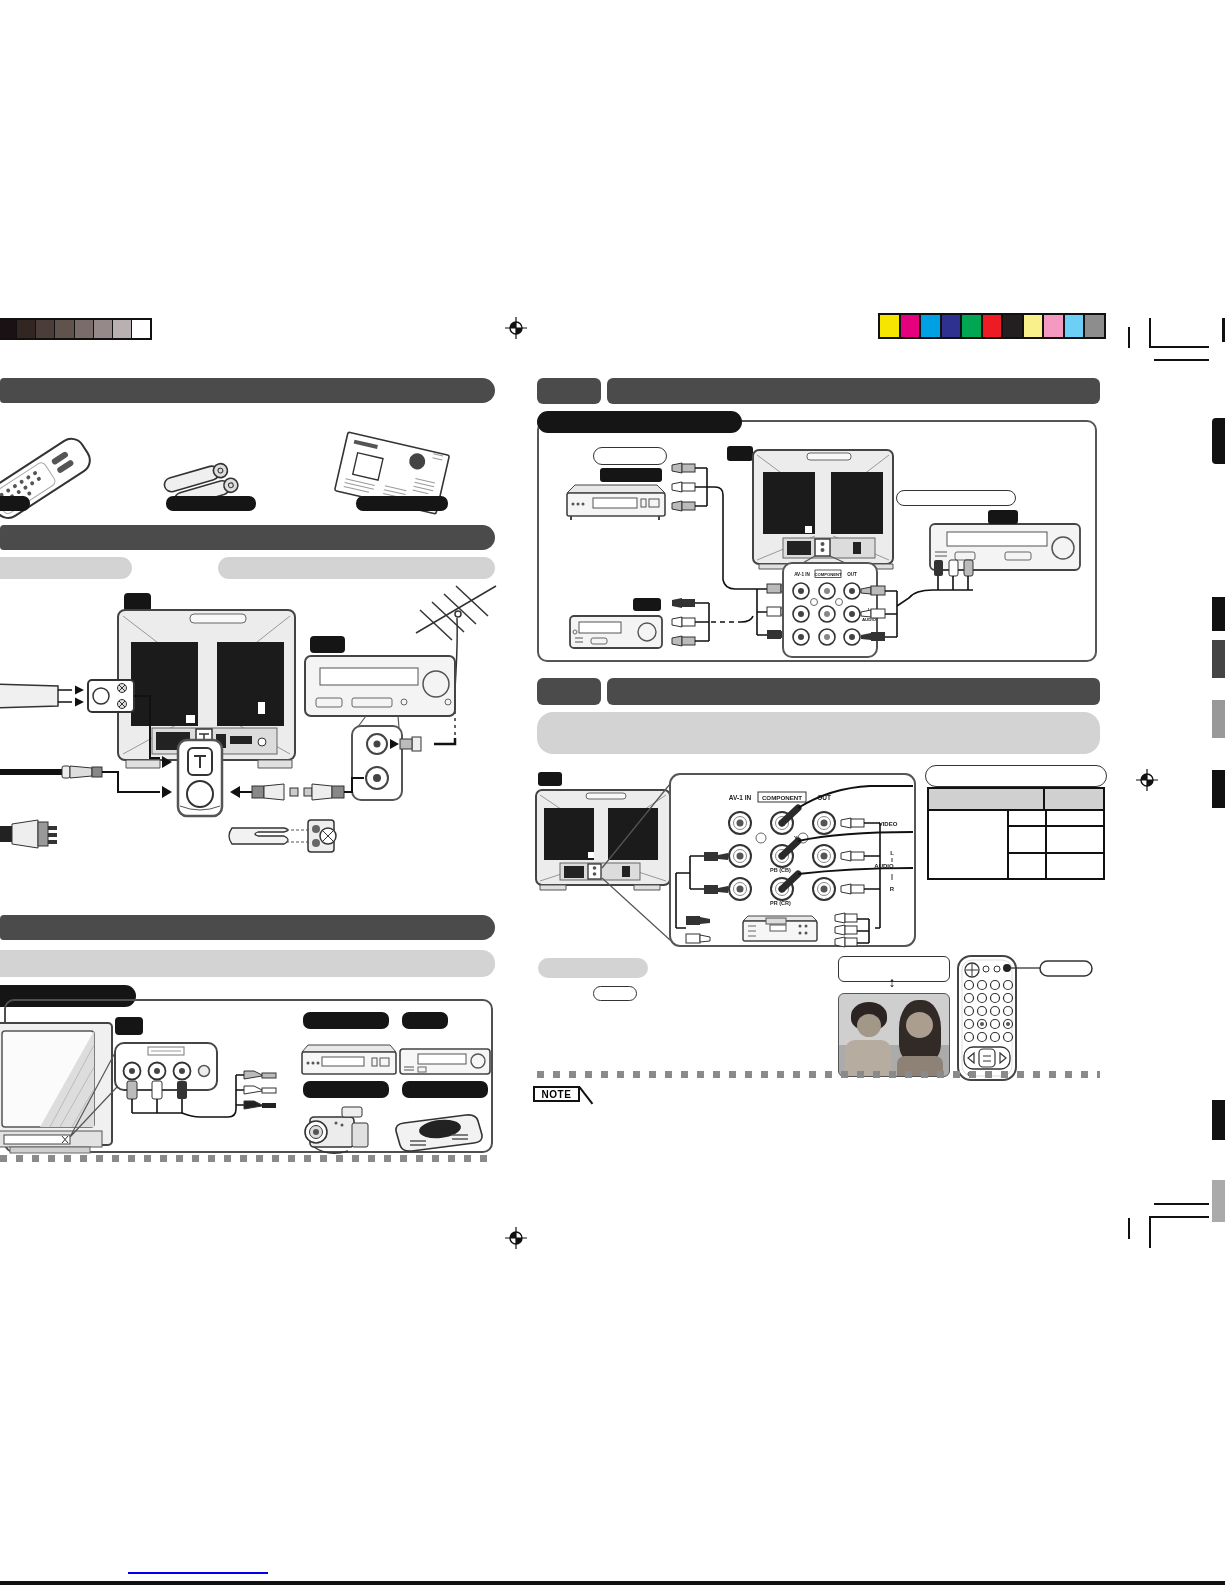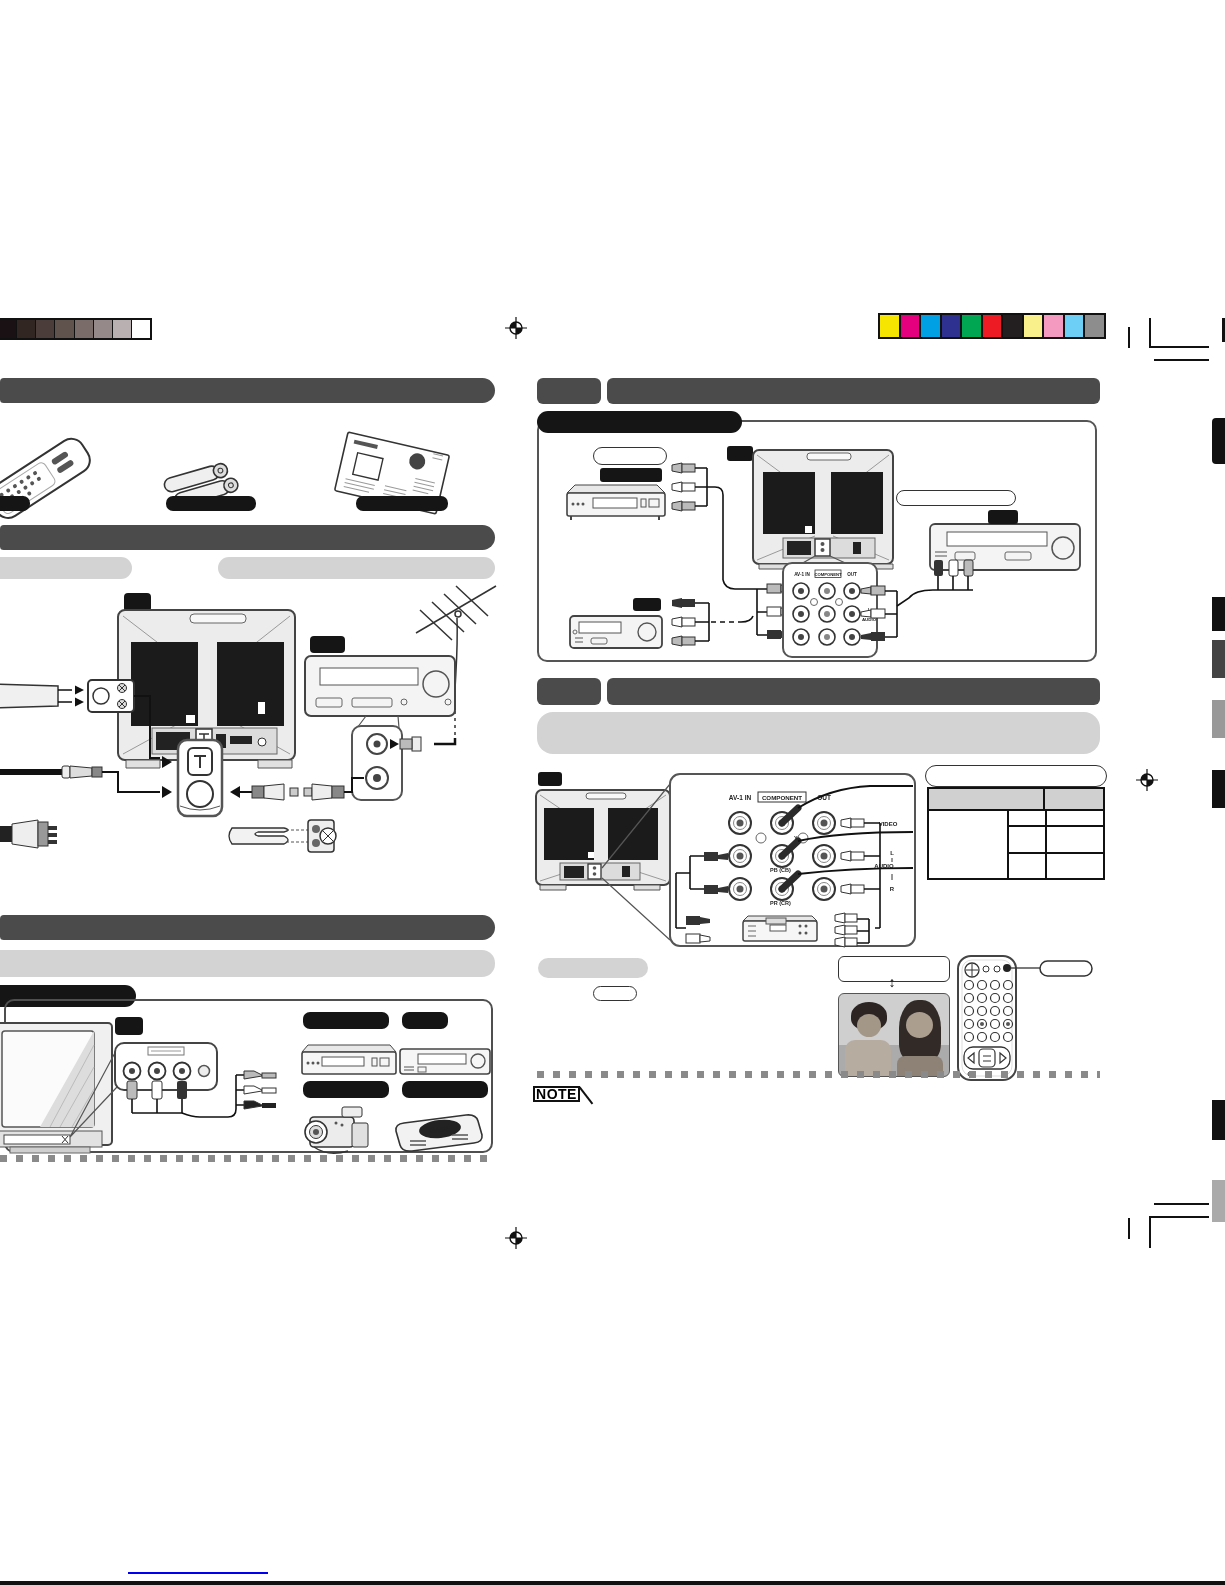--- a/index.html
+++ b/index.html
@@ -13,21 +13,21 @@
   .pill-outline{background:#fff;border:1.5px solid #333;border-radius:10px;}
   .panel{border:2px solid #4f4f4f;border-radius:10px;background:transparent;}
   .dots{height:7px;background-image:repeating-linear-gradient(90deg,#8a8a8a 0 7px,transparent 7px 16px);}
   .strip{display:flex;border:2px solid #111;background:#111;}
   .strip > div{flex:1;}
   #grayscale-strip > div + div{border-left:1px solid #111;}
   #color-strip > div + div{border-left:2px solid #111;}
   .mark{background:#111;}
   svg{display:block;overflow:visible;}
   svg text{font-family:"Liberation Sans",sans-serif;fill:#222;}
-  .notebox{border:2px solid #111;background:#fff;font-weight:bold;font-size:14px;text-align:center;line-height:13px;letter-spacing:.5px;}
+  .notebox{border:2px solid #111;background:#fff;font-weight:bold;font-size:10px;text-align:center;line-height:13px;letter-spacing:.5px;}
   .noteslash{position:absolute;right:-9px;top:-3px;width:2px;height:21px;background:#111;transform:rotate(-38deg);}
   .photo{border:1px solid #555;border-radius:6px;overflow:hidden;background:linear-gradient(#cfcfcf 0 62%,#ababab 62% 100%);}
   .photo div{position:absolute;}
 </style>
 </head>
 <body>
 
 <div id="page">
 
   <div id="grayscale-strip" class="abs strip" style="left:-4px;top:318px;width:156px;height:22px;">

